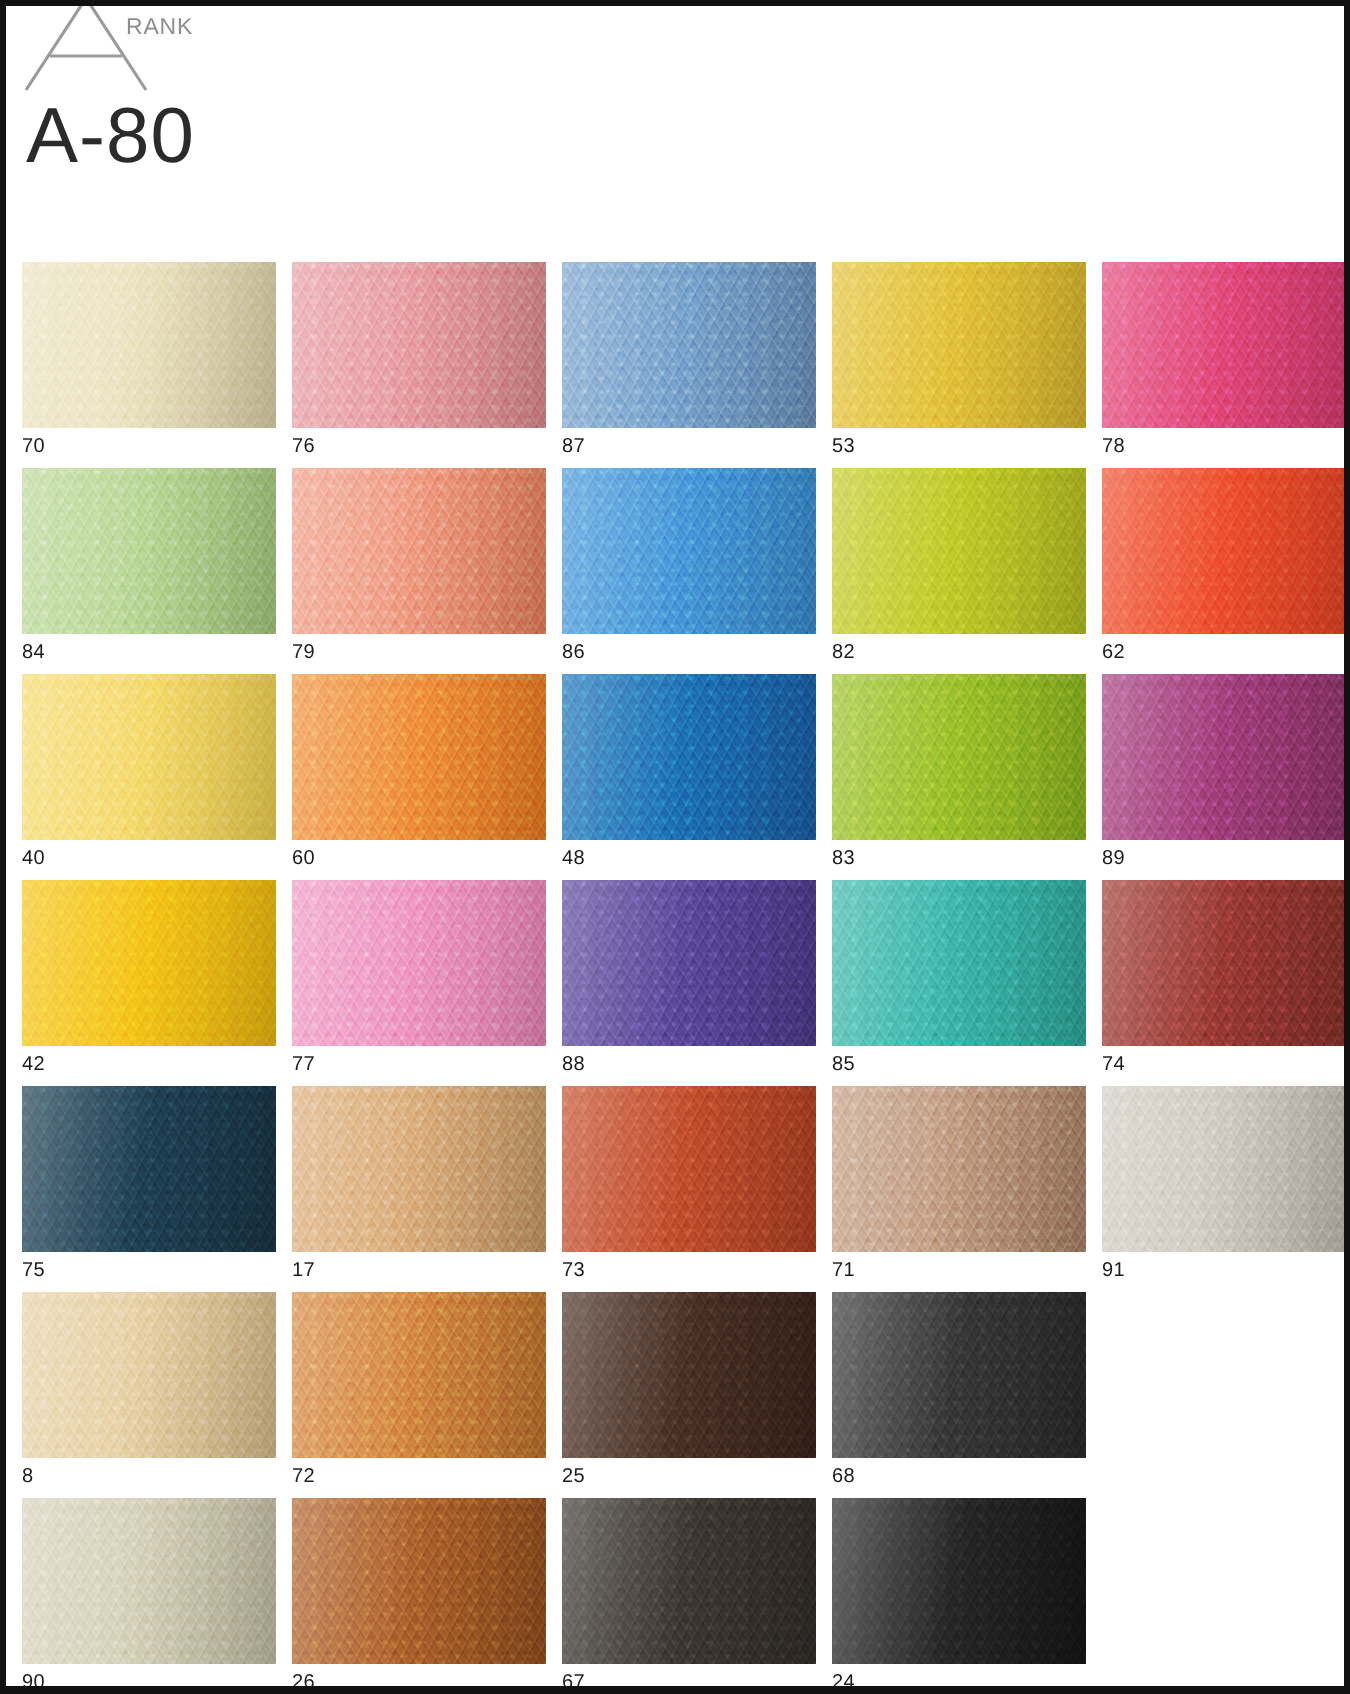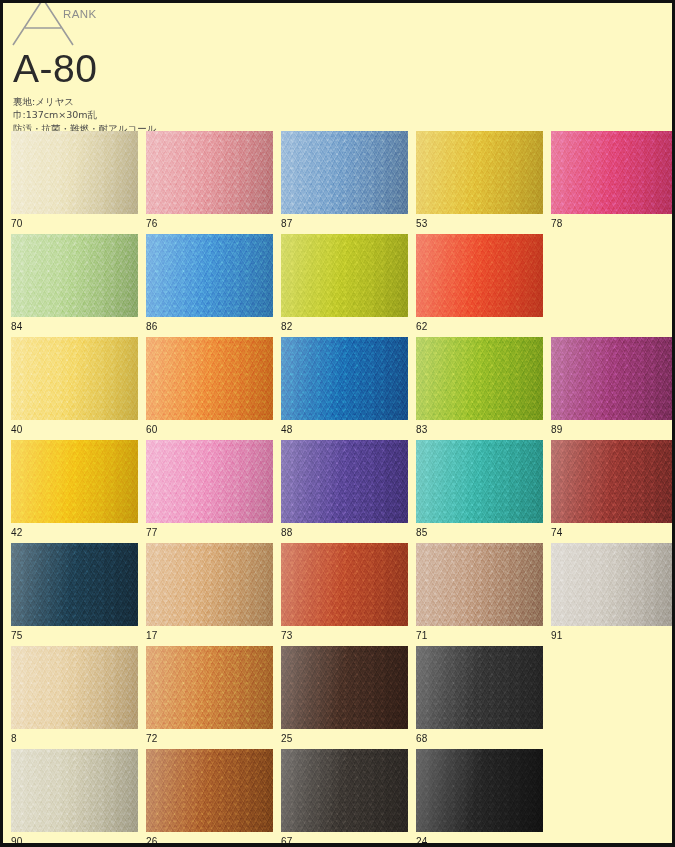--- a/index.html
+++ b/index.html
@@ -7,21 +7,21 @@
     padding: 0;
     background: #1a1a1a;
   }
   body {
     font-family: "Liberation Sans", sans-serif;
   }
   .page {
     position: relative;
     width: 675px;
     height: 847px;
-    background: #fef9c3;
+    background: #ffffff;
     overflow: hidden;
     box-sizing: border-box;
     border-left: 3px solid #111;
     border-right: 3px solid #111;
     border-top: 3px solid #111;
     border-bottom: 4px solid #111;
   }
 
   
   .header {
@@ -141,26 +141,20 @@
     <div class="rank-logo">
       <svg class="rank-a" viewBox="0 0 72 52">
         <path d="M4 50 L34 4 L64 50" fill="none" stroke="#9b9b9b" stroke-width="1.6"></path>
         <path d="M16 33 L52 33" fill="none" stroke="#9b9b9b" stroke-width="1.6"></path>
       </svg>
       <span class="rank-word">RANK</span>
     </div>
 
     <div class="product-code">A-80</div>
 
-    <div class="spec-list">
-      <div class="spec-line">裏地:メリヤス</div>
-      <div class="spec-line">巾:137cm×30m乱</div>
-      <div class="spec-line">防汚・抗菌・難燃・耐アルコール</div>
-      <div class="spec-line">耐次亜塩素酸</div>
-    </div>
 
   </div>
 
   <div class="swatch-grid">
       <div class="swatch-row">
         <div class="swatch-cell">
           <div class="chip">
             <div class="base" style="background: linear-gradient(96deg, rgb(236, 228, 194) 0%, rgb(236, 228, 194) 38%, rgb(222, 210, 168) 100%);"></div>
             <div class="grain"></div>
             <div class="grain2"></div>
@@ -207,20 +201,29 @@
       </div>
       <div class="swatch-row">
         <div class="swatch-cell">
           <div class="chip">
             <div class="base" style="background: linear-gradient(96deg, rgb(188, 217, 154) 0%, rgb(188, 217, 154) 38%, rgb(166, 201, 127) 100%);"></div>
             <div class="grain"></div>
             <div class="grain2"></div>
             <div class="sheen"></div>
           </div>
           <div class="chip-label">84</div>
+        </div>
+        <div class="swatch-cell">
+          <div class="chip">
+            <div class="base" style="background: linear-gradient(96deg, rgb(240, 160, 136) 0%, rgb(240, 160, 136) 38%, rgb(232, 130, 95) 100%);"></div>
+            <div class="grain"></div>
+            <div class="grain2"></div>
+            <div class="sheen"></div>
+          </div>
+          <div class="chip-label">79</div>
         </div>
         <div class="swatch-cell">
           <div class="chip">
             <div class="base" style="background: linear-gradient(96deg, rgb(74, 154, 218) 0%, rgb(74, 154, 218) 38%, rgb(59, 140, 205) 100%);"></div>
             <div class="grain"></div>
             <div class="grain2"></div>
             <div class="sheen"></div>
           </div>
           <div class="chip-label">86</div>
         </div>

